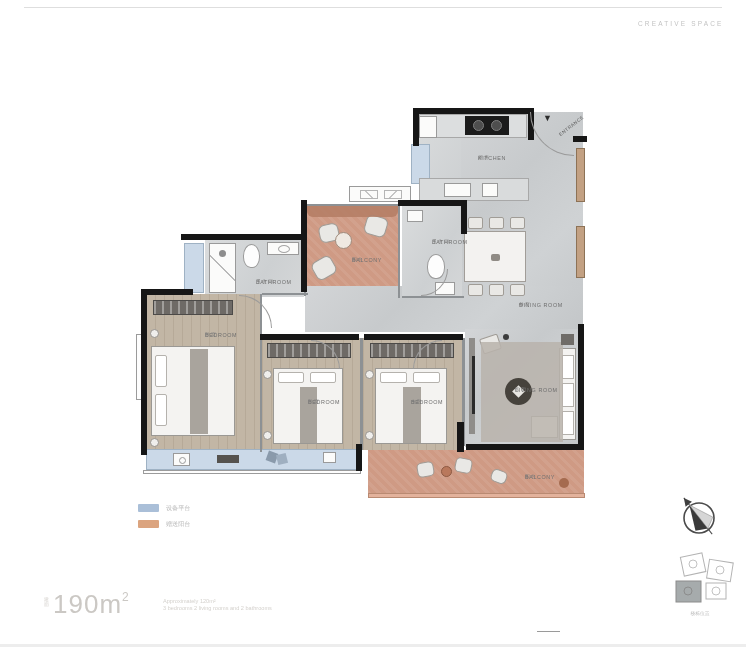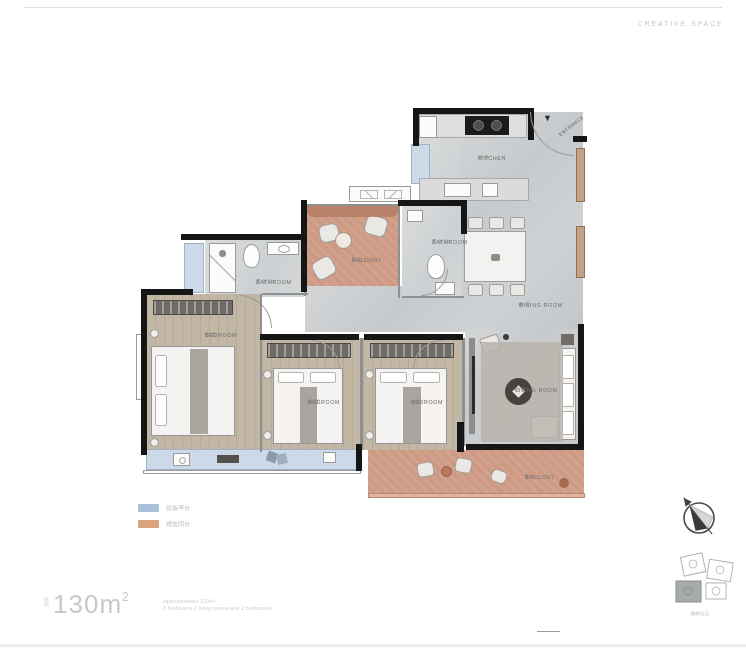--- a/index.html
+++ b/index.html
@@ -299,21 +299,21 @@
       <circle cx="27" cy="12" r="4" fill="none" stroke="#c2c2c2"></circle>
       <circle cx="54" cy="18" r="4" fill="none" stroke="#c2c2c2"></circle>
       <circle cx="22" cy="39" r="4" fill="none" stroke="#8c8c8c"></circle>
       <circle cx="50" cy="39" r="4" fill="none" stroke="#c2c2c2"></circle>
     </svg>
   </div>
   <div class="abs keyplan-note">楼栋位置</div>
 
   <div class="abs stat">
     <span class="stat-prefix">建面</span>
-    <span class="stat-area">130m</span>
+    <span class="stat-area">190m</span>
     <span class="stat-sup">2</span>
   </div>
   <div class="abs stat-en">
     <div>Approximately 120m²</div>
     <div>3 bedrooms 2 living rooms and 2 bathrooms</div>
   </div>
 
   <div class="abs wm-line"></div>
 
   <div class="abs bottom-rule"></div>

